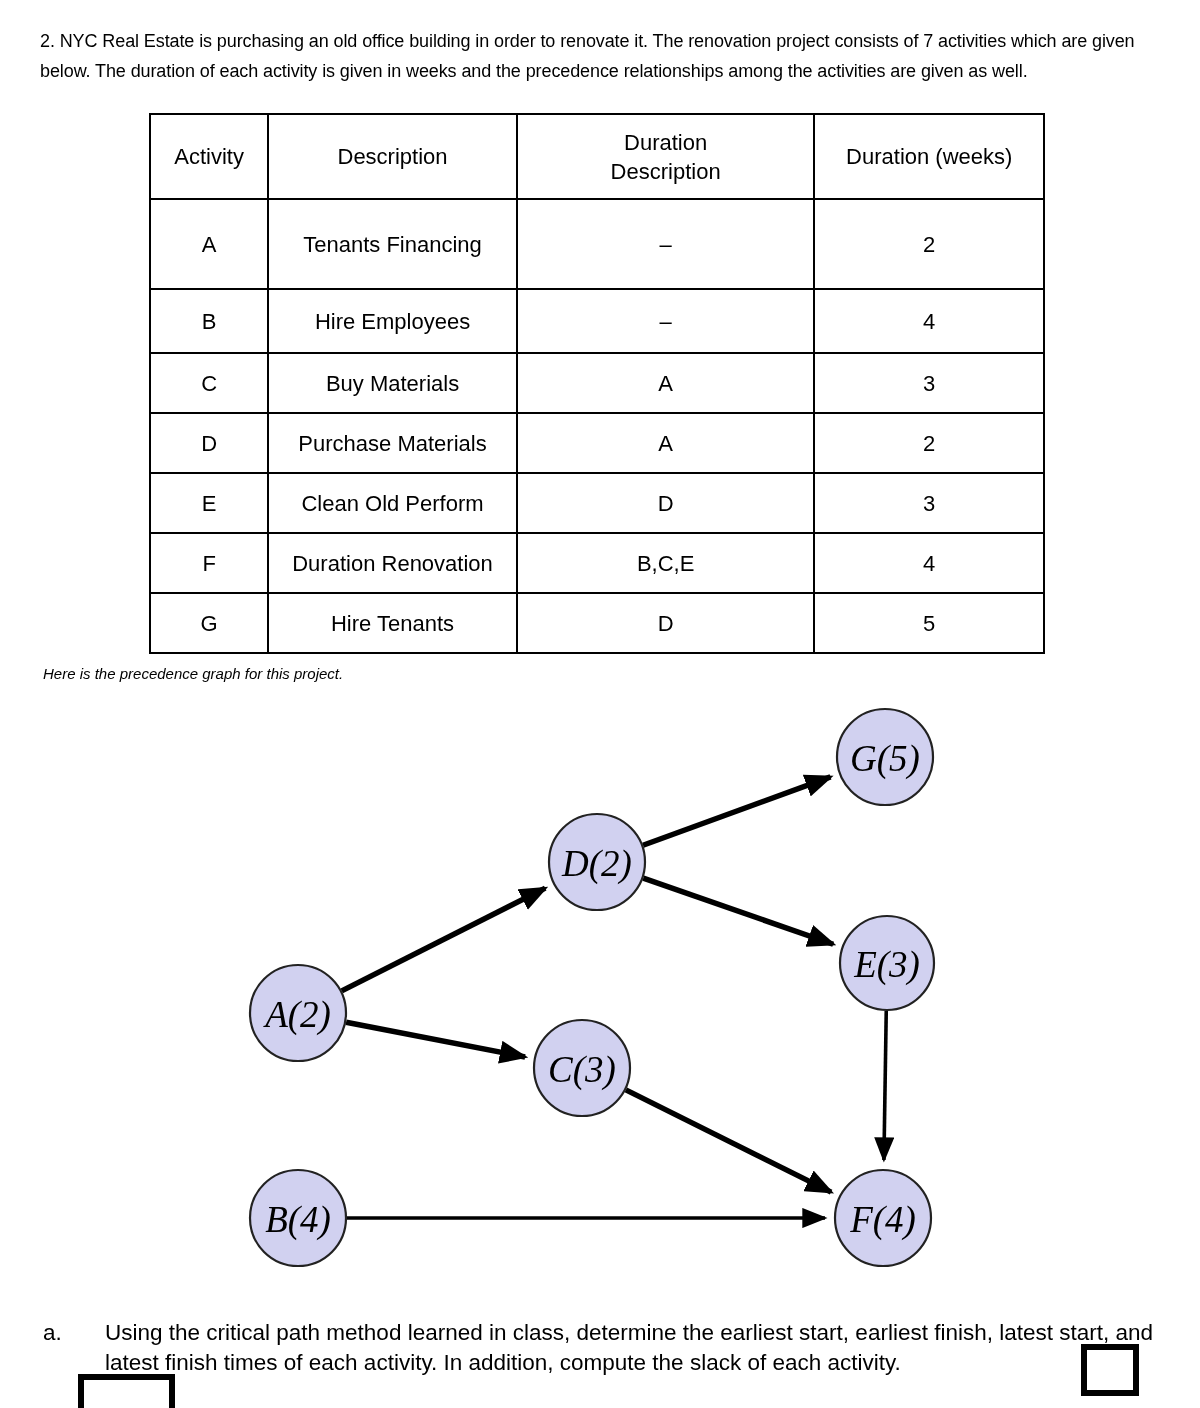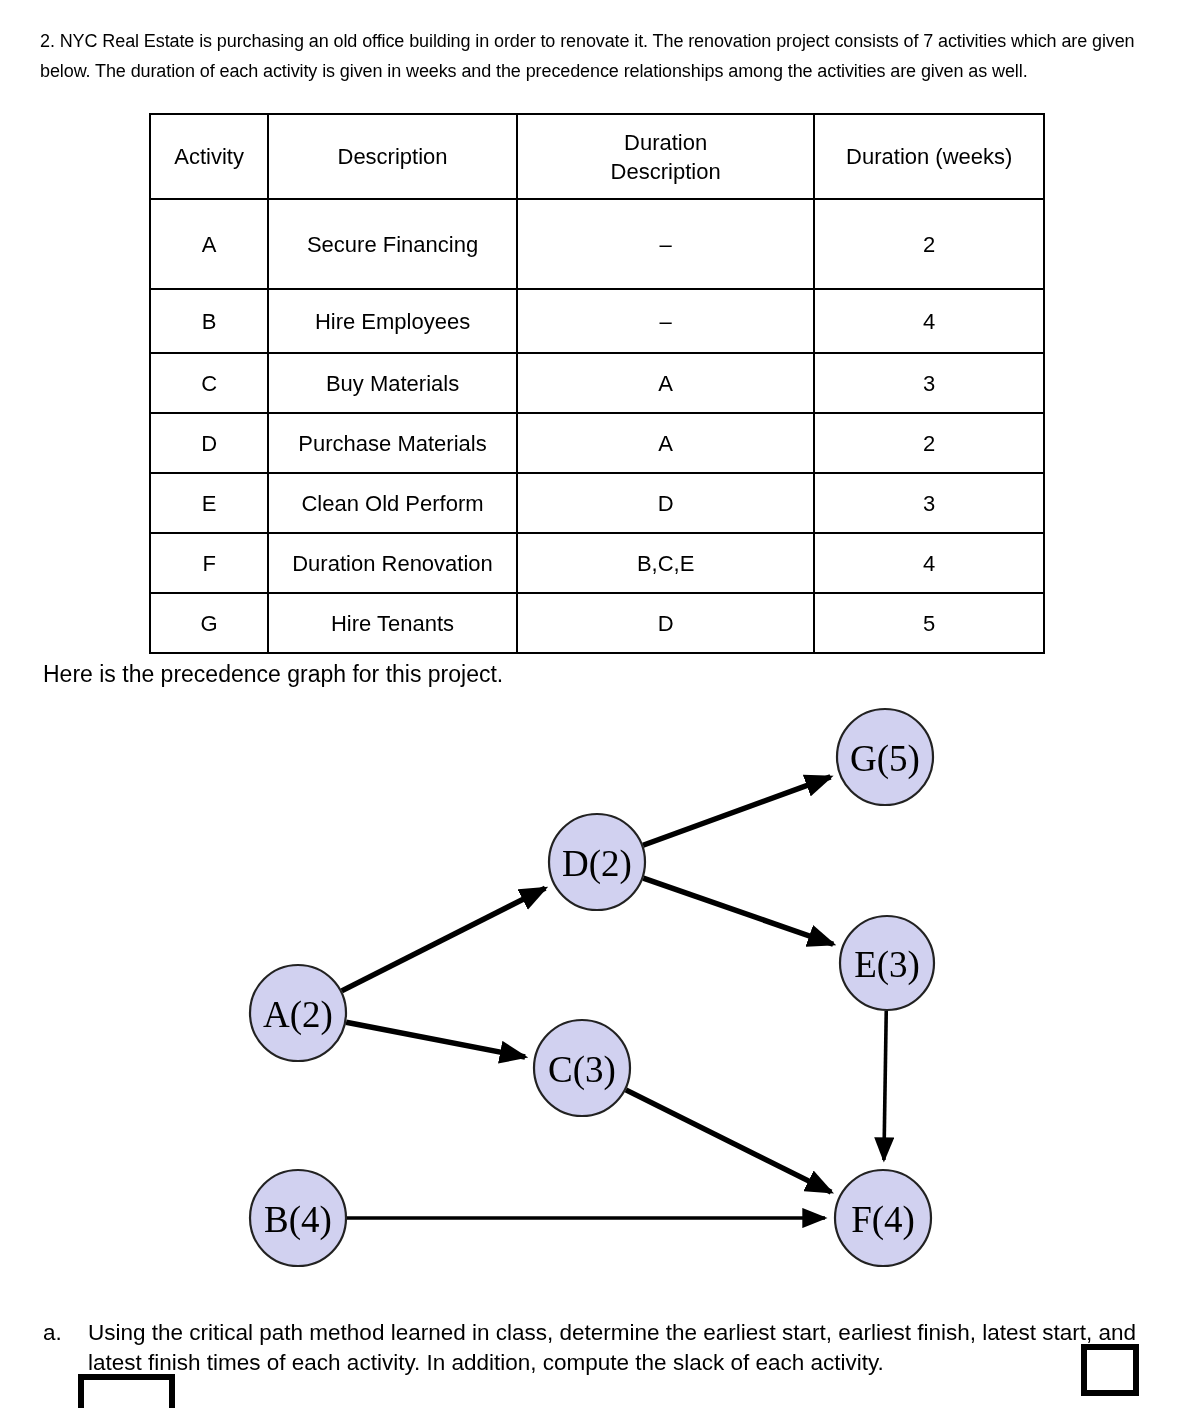--- a/index.html
+++ b/index.html
@@ -64,31 +64,33 @@
   tr.r-f td  { height: 58px; }
   tr.r-g td  { height: 58px; }
 
   .dash-cell { font-size: 22px; }
 
   
   #graph-caption {
     position: absolute;
     left: 43px;
     top: 659px;
-    font-size: 23px;
+    font-size: 15px;
     line-height: 30px;
+    font-style: italic;
   }
 
   
   #precedence-graph {
     position: absolute;
     left: 0px;
     top: 690px;
     width: 1200px;
     height: 600px;
+    font-style: italic;
   }
   #precedence-graph svg { display: block; }
   .node-circle {
     fill: #d1d1f0;
     stroke: #222222;
     stroke-width: 2.2;
   }
   .node-label {
     font-family: "Liberation Serif", serif;
     font-size: 37px;
@@ -116,21 +118,21 @@
     font-size: 22.5px;
     line-height: 30px;
   }
   #part-a .marker {
     position: absolute;
     left: 0px;
     top: 0px;
   }
   #part-a .ptext {
     display: block;
-    margin-left: 45px;
+    margin-left: 62px;
   }
 
   .answer-box {
     position: absolute;
     background: #ffffff;
     border: 6px solid #000000;
   }
   #answer-box-right {
     left: 1081px;
     top: 1344px;
@@ -164,21 +166,21 @@
         <td>Description</td>
         <td>
           <div>Duration</div>
           <div>Description</div>
         </td>
         <td>Duration (weeks)</td>
       </tr>
 
       <tr class="r-a">
         <td>A</td>
-        <td>Secure Financing</td>
+        <td>Tenants Financing</td>
         <td class="dash-cell">–</td>
         <td>2</td>
       </tr>
 
       <tr class="r-b">
         <td>B</td>
         <td>Hire Employees</td>
         <td class="dash-cell">–</td>
         <td>4</td>
       </tr>

